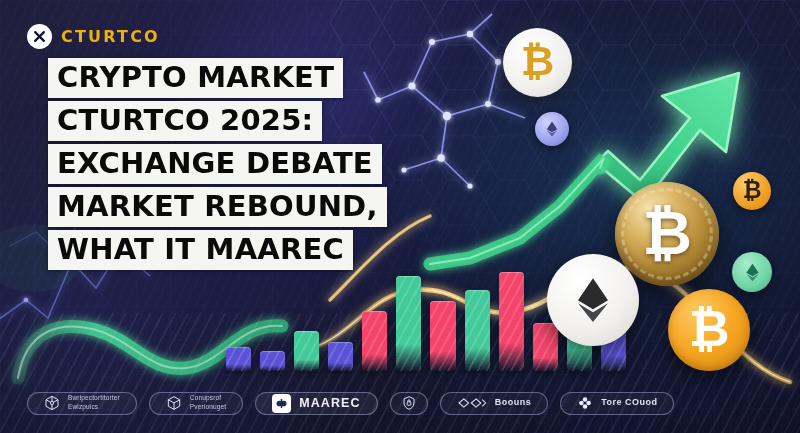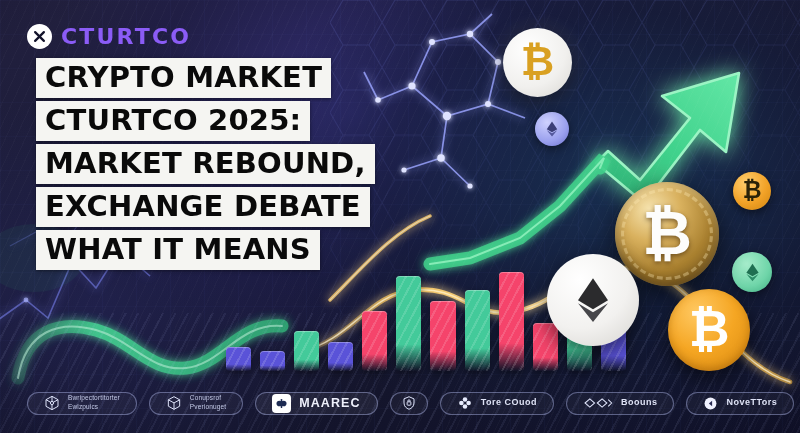--- a/index.html
+++ b/index.html
@@ -65,41 +65,42 @@
     position:absolute; left:27px; top:24px;
     display:flex; align-items:center; gap:9px; z-index:40;
   }
   .logo-mark{
     width:25px; height:25px; border-radius:50%;
     background:#fff; display:flex; align-items:center; justify-content:center;
     flex:0 0 auto;
   }
   .logo-mark svg{ display:block; }
   .logo-text{
-    color:#8b5cf6; font-size:22px; letter-spacing:2.2px;
+    color:#eab308; font-size:16px; letter-spacing:2.2px;
     font-weight:700; line-height:1;
     font-family:"DejaVu Sans", sans-serif;
   }
 
   
   .headline{
     position:absolute; left:36px; top:58px; z-index:45;
     display:flex; flex-direction:column; align-items:flex-start; gap:3px;
   }
   .hl-line{
     background:#f5f5f2;
     color:#0a0a0a;
     font-family:"DejaVu Sans", sans-serif;
     font-weight:700;
     font-size:29px;
     line-height:1;
     letter-spacing:.2px;
     padding:5px 9px 6px 9px;
     white-space:nowrap;
     box-shadow:0 1px 4px rgba(0,0,0,.45);
+    margin-left:12px;
   }
 
   
   .bars{
     position:absolute; left:226px; bottom:62px; z-index:18;
     height:110px; width:400px;
     display:flex; align-items:flex-end; gap:9px;
   }
   .bar{
     width:26px; border-radius:4px; position:relative;
@@ -404,23 +405,23 @@
       <svg width="15" height="15" viewBox="0 0 24 24">
         <path d="M5 5 L19 19 M19 5 L5 19" stroke="#12122a" stroke-width="3.6" stroke-linecap="round"></path>
       </svg>
     </span>
     <span class="logo-text">CTURTCO</span>
   </div>
 
   <div class="headline">
       <div class="hl-line">CRYPTO MARKET</div>
       <div class="hl-line">CTURTCO 2025:</div>
+      <div class="hl-line">EXCHANGE DEBATE</div>
       <div class="hl-line">MARKET REBOUND,</div>
-      <div class="hl-line">EXCHANGE DEBATE</div>
-      <div class="hl-line">WHAT IT MEANS</div>
+      <div class="hl-line">WHAT IT MAAREC</div>
     </div>
 
   <div class="badges">
       <div class="badge">
         <span class="b-icon">
           <svg width="16" height="16" viewBox="0 0 24 24">
             <path d="M12 2 L21 7 L21 17 L12 22 L3 17 L3 7 Z" stroke="#dfe4fb" fill="none" stroke-width="1.5"></path>
             <circle cx="12" cy="12" r="2.4" stroke="#dfe4fb" fill="none" stroke-width="1.5"></circle>
             <path d="M12 2 L12 9.6 M21 7 L14 11 M3 7 L10 11 M12 14.4 L12 22" stroke="#dfe4fb" fill="none" stroke-width="1.5"></path>
           </svg>
@@ -458,49 +459,38 @@
         <span class="b-icon">
           <svg width="16" height="16" viewBox="0 0 24 24">
             <path d="M12 2.6 L19.5 5.8 V12 c0 5-3.4 7.9-7.5 9.4 C7.9 19.9 4.5 17 4.5 12 V5.8 Z" stroke="#dfe4fb" fill="none" stroke-width="1.5"></path>
             <rect x="9.2" y="10.3" width="5.6" height="5" rx="1" stroke="#dfe4fb" fill="none" stroke-width="1.5"></rect>
             <path d="M10.4 10.3 V8.8 a1.6 1.6 0 0 1 3.2 0 v1.5" stroke="#dfe4fb" fill="none" stroke-width="1.5"></path>
           </svg>
         </span>
       </div>
       <div class="badge">
         <span class="b-icon">
+          <svg width="30" height="14" viewBox="0 0 44 20">
+            <path d="M3 10 L10 4 L17 10 L10 16 Z" stroke="#dfe4fb" fill="none" stroke-width="1.5"></path>
+            <path d="M21 10 L28 4 L35 10 L28 16 Z" stroke="#dfe4fb" fill="none" stroke-width="1.5"></path>
+            <path d="M37 5 L42 10 L37 15" stroke="#dfe4fb" fill="none" stroke-width="1.5"></path>
+          </svg>
+        </span>
+        <span class="b-text mid">
+          <span>Boouns</span>
+        </span>
+      </div>
+      <div class="badge">
+        <span class="b-icon">
           <svg width="16" height="16" viewBox="0 0 24 24">
             <circle cx="12" cy="6.6" r="3.4" fill="#e9edff"></circle>
             <circle cx="12" cy="17.4" r="3.4" fill="#e9edff"></circle>
             <circle cx="6.6" cy="12" r="3.4" fill="#e9edff"></circle>
             <circle cx="17.4" cy="12" r="3.4" fill="#e9edff"></circle>
           </svg>
         </span>
         <span class="b-text mid">
           <span>Tore COuod</span>
         </span>
       </div>
-      <div class="badge">
-        <span class="b-icon">
-          <svg width="30" height="14" viewBox="0 0 44 20">
-            <path d="M3 10 L10 4 L17 10 L10 16 Z" stroke="#dfe4fb" fill="none" stroke-width="1.5"></path>
-            <path d="M21 10 L28 4 L35 10 L28 16 Z" stroke="#dfe4fb" fill="none" stroke-width="1.5"></path>
-            <path d="M37 5 L42 10 L37 15" stroke="#dfe4fb" fill="none" stroke-width="1.5"></path>
-          </svg>
-        </span>
-        <span class="b-text mid">
-          <span>Boouns</span>
-        </span>
-      </div>
-      <div class="badge">
-        <span class="b-icon">
-          <svg width="15" height="15" viewBox="0 0 24 24">
-            <circle cx="12" cy="12" r="9.5" fill="#f0f2ff"></circle>
-            <path d="M14.6 7.6 L9.4 12 L14.6 16.4 Z" fill="#272a52"></path>
-          </svg>
-        </span>
-        <span class="b-text mid">
-          <span>NoveTTors</span>
-        </span>
-      </div>
     </div>
 
 </div>
 
 </body></html>

